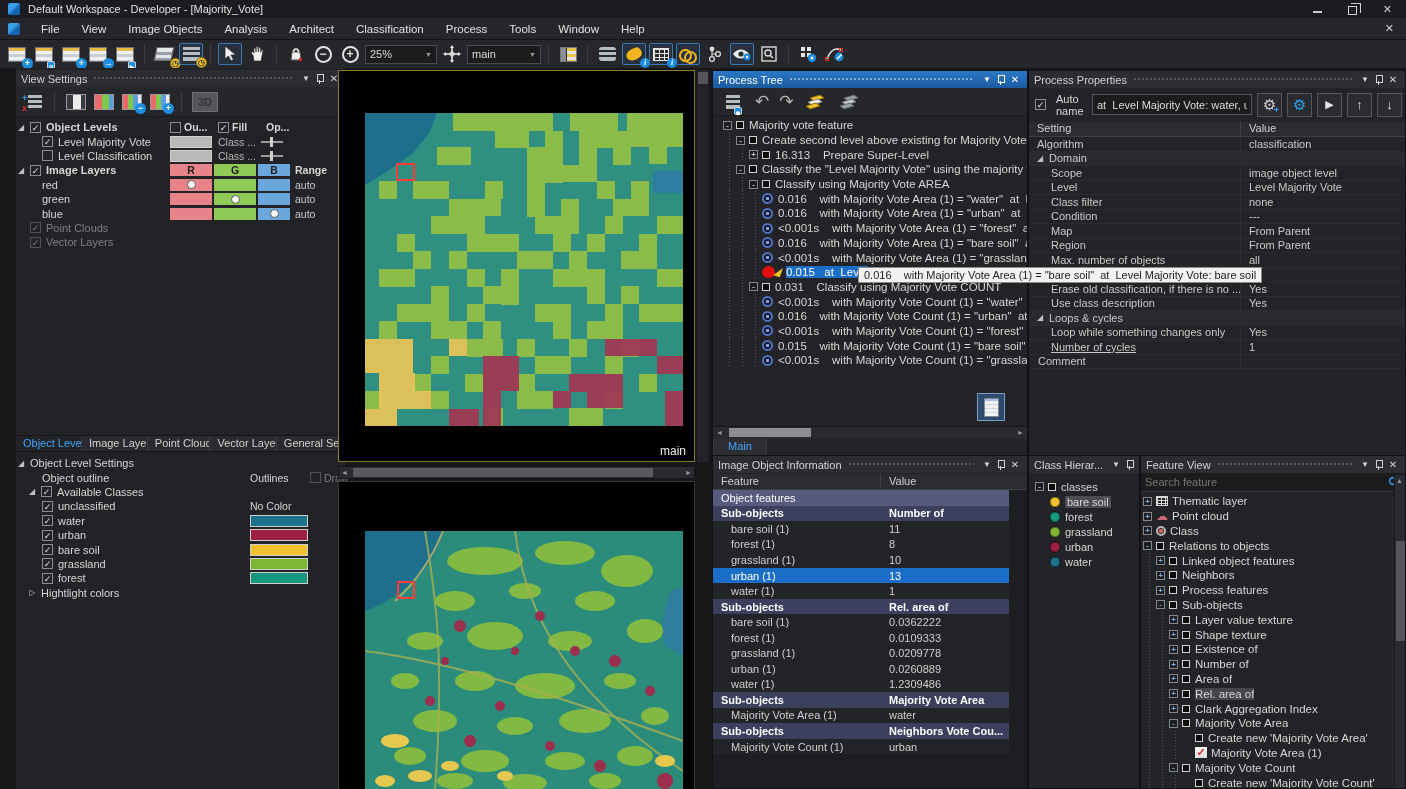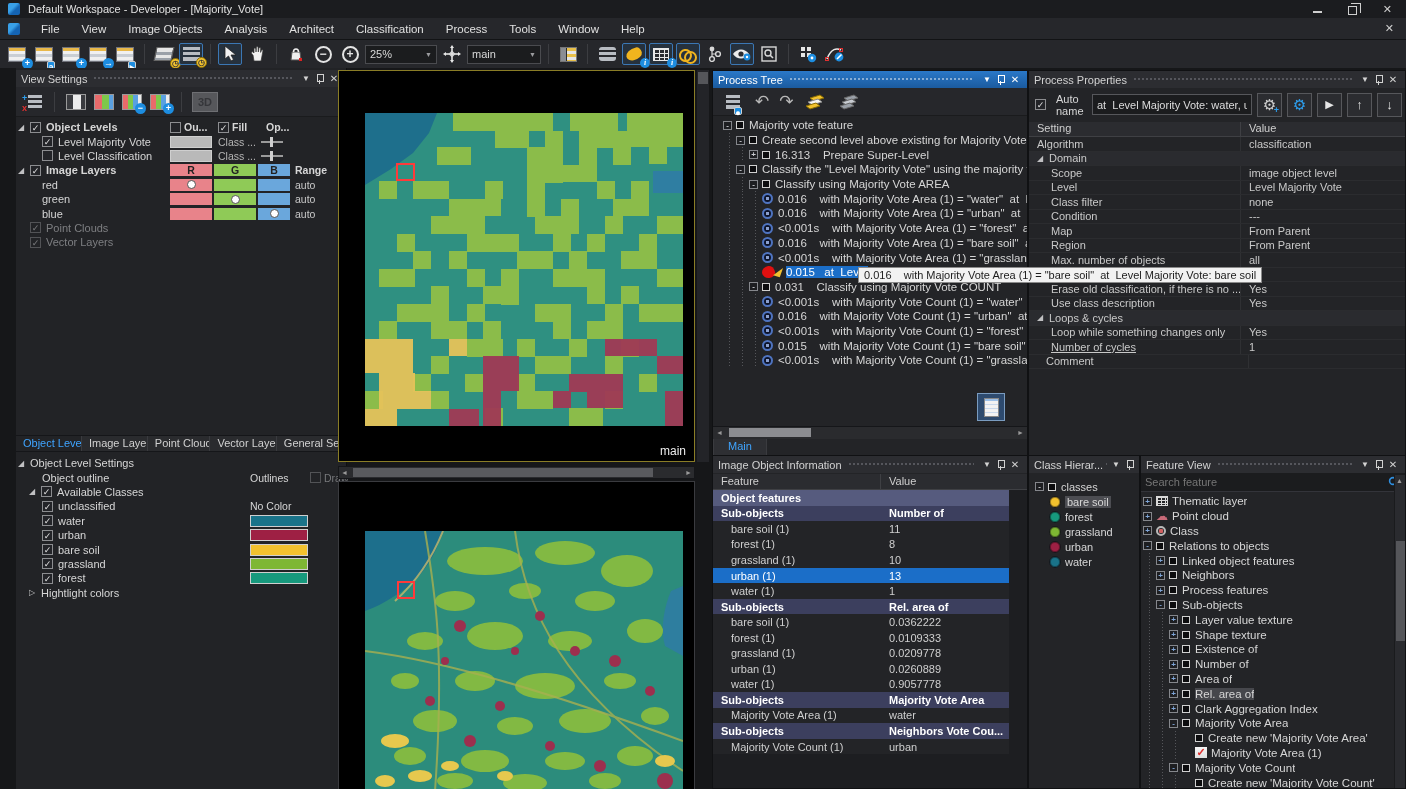--- a/index.html
+++ b/index.html
@@ -123,21 +123,21 @@
 .pp-row.group{background:#2a2b2f;color:#d8d8d8}
 .pp-row.group .pp-set{border-right:none;font-size:11px}
 
 #ioi{left:712px;top:455px;width:316px;height:334px}
 #ioi-grid{position:absolute;left:0;top:18px;width:100%;bottom:0;background:#1d1e21;font-size:11px}
 .ioi-head{height:16px;background:#2b2c30;border-bottom:1px solid #3f4044;display:flex}
 .ioi-head div{padding:1px 8px;color:#cfcfcf}
 .ioi-row{height:15.55px;display:flex;align-items:center;width:296px}
 .ioi-f{width:168px;flex:none;padding-left:8px;overflow:hidden;white-space:nowrap}
 .ioi-v{padding-left:8px;white-space:nowrap}
-.ioi-row.mainhdr{background:#565b7e;color:#fff;font-weight:bold}
+.ioi-row.mainhdr{background:#565b7e;color:#fff;font-weight:normal}
 .ioi-row.subhdr{background:#3c3f5e;color:#fff;font-weight:bold}
 .ioi-row.data{background:#232427;color:#cfcfcf}
 .ioi-row.data .ioi-f{padding-left:18px}
 .ioi-row.data.sel{background:#1b6ec8;color:#fff}
 
 #ch{left:1028px;top:455px;width:112px;height:334px}
 #ch .ptitle{padding-right:2px}
 #ch-tree{padding:6px 0 0 6px}
 .ch-row{height:15px;display:flex;align-items:center}
 .cdot{width:12px;height:12px;border-radius:50%;border:1px solid #14151a;box-shadow:inset 0 0 0 1px rgba(0,0,0,.35);margin-right:4px;flex:none}
@@ -867,21 +867,21 @@
           </div>
           <div class="pp-row">
             <div class="pp-set" style="padding-left: 22px;">Loop while something changes only</div>
             <div class="pp-val">Yes</div>
           </div>
           <div class="pp-row">
             <div class="pp-set" style="padding-left: 22px; text-decoration: underline;">Number of cycles</div>
             <div class="pp-val">1</div>
           </div>
           <div class="pp-row">
-            <div class="pp-set" style="padding-left: 9px; margin-left: 8px;">Comment</div>
+            <div class="pp-set" style="padding-left: 9px;">Comment</div>
             <div class="pp-val"></div>
           </div>
         </div>
     </div>
   </div>
 
   <div id="ioi" class="panel">
     <div class="ptitle">
       <span>Image Object Information</span>
       <span class="dots"></span>
@@ -938,21 +938,21 @@
           <div class="ioi-row data">
             <div class="ioi-f">grassland (1)</div>
             <div class="ioi-v">0.0209778</div>
           </div>
           <div class="ioi-row data">
             <div class="ioi-f">urban (1)</div>
             <div class="ioi-v">0.0260889</div>
           </div>
           <div class="ioi-row data">
             <div class="ioi-f">water (1)</div>
-            <div class="ioi-v">0.9057778</div>
+            <div class="ioi-v">1.2309486</div>
           </div>
           <div class="ioi-row subhdr">
             <div class="ioi-f">Sub-objects</div>
             <div class="ioi-v">Majority Vote Area</div>
           </div>
           <div class="ioi-row data">
             <div class="ioi-f">Majority Vote Area (1)</div>
             <div class="ioi-v">water</div>
           </div>
           <div class="ioi-row subhdr">

